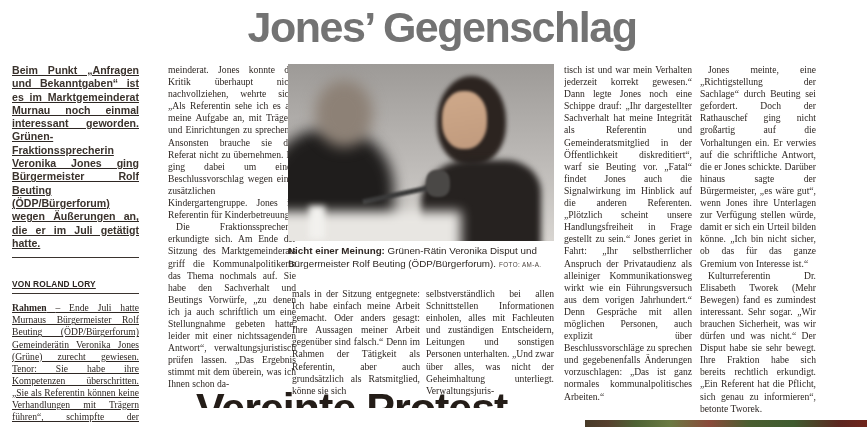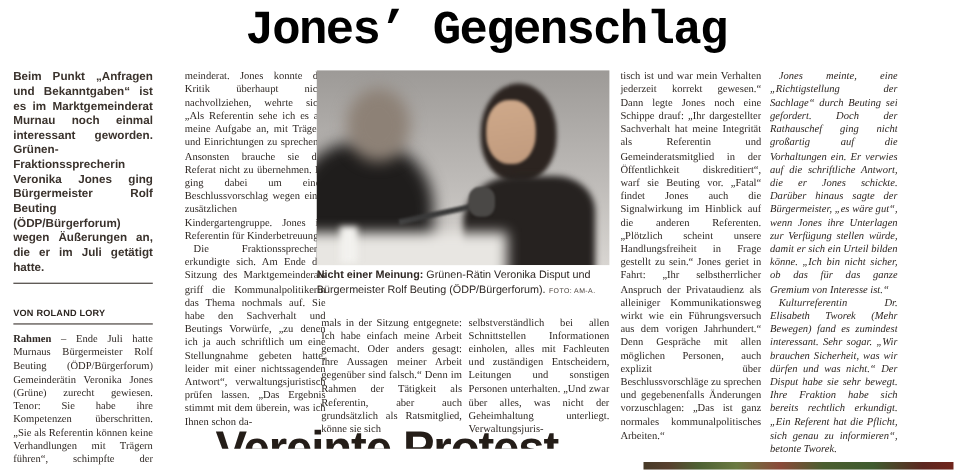--- a/index.html
+++ b/index.html
@@ -7,37 +7,37 @@
   body {
     position:relative;
     background:#ffffff;
     overflow:hidden;
     font-family:"Liberation Serif", serif;
     color:#2e2723;
   }
   .headline {
     position:absolute; top:4px; left:0; right:0;
     text-align:center;
-    font-family:Liberation Mono, monospace;
+    font-family:Liberation Sans, sans-serif;
     font-weight:bold; font-size:43px; line-height:1.1;
-    letter-spacing:-1.5px; color:#000000;padding-left:17px;
+    letter-spacing:-1.5px; color:#737373;padding-left:17px;
   }
   .col {
     position:absolute; top:64px; width:128px; height:360px;
     font-size:9.6px; line-height:12.1px;
     text-align:justify; hyphens:auto; overflow:hidden;
   }
   .col p { text-align:justify; }
   .indent { text-indent:8px; }
-  #col1 { left:12px; width:127px; }
+  #col1 { left:12px; width:127px;text-decoration:underline; }
   #col2 { left:168px; }
   #col3 { left:292px; top:288px; height:136px;font-family:Liberation Serif, serif; }
   #col4 { left:426px; top:288px; height:136px; }
   #col5 { left:564px; }
-  #col6 { left:700px; width:116px;font-style:italic; }
+  #col6 { left:700px; width:116px; }
   .lead {
     font-family:"Liberation Sans", sans-serif;
     font-weight:bold; font-size:10.6px; line-height:13.3px;
     color:#3a322c; text-align:justify; margin-bottom:7px;
   }
   .byline-box {
     border-top:1px solid #3a332e; border-bottom:1px solid #3a332e;
     padding:20px 0 3px 0; margin-bottom:8px;
   }
   .byline-box span {

